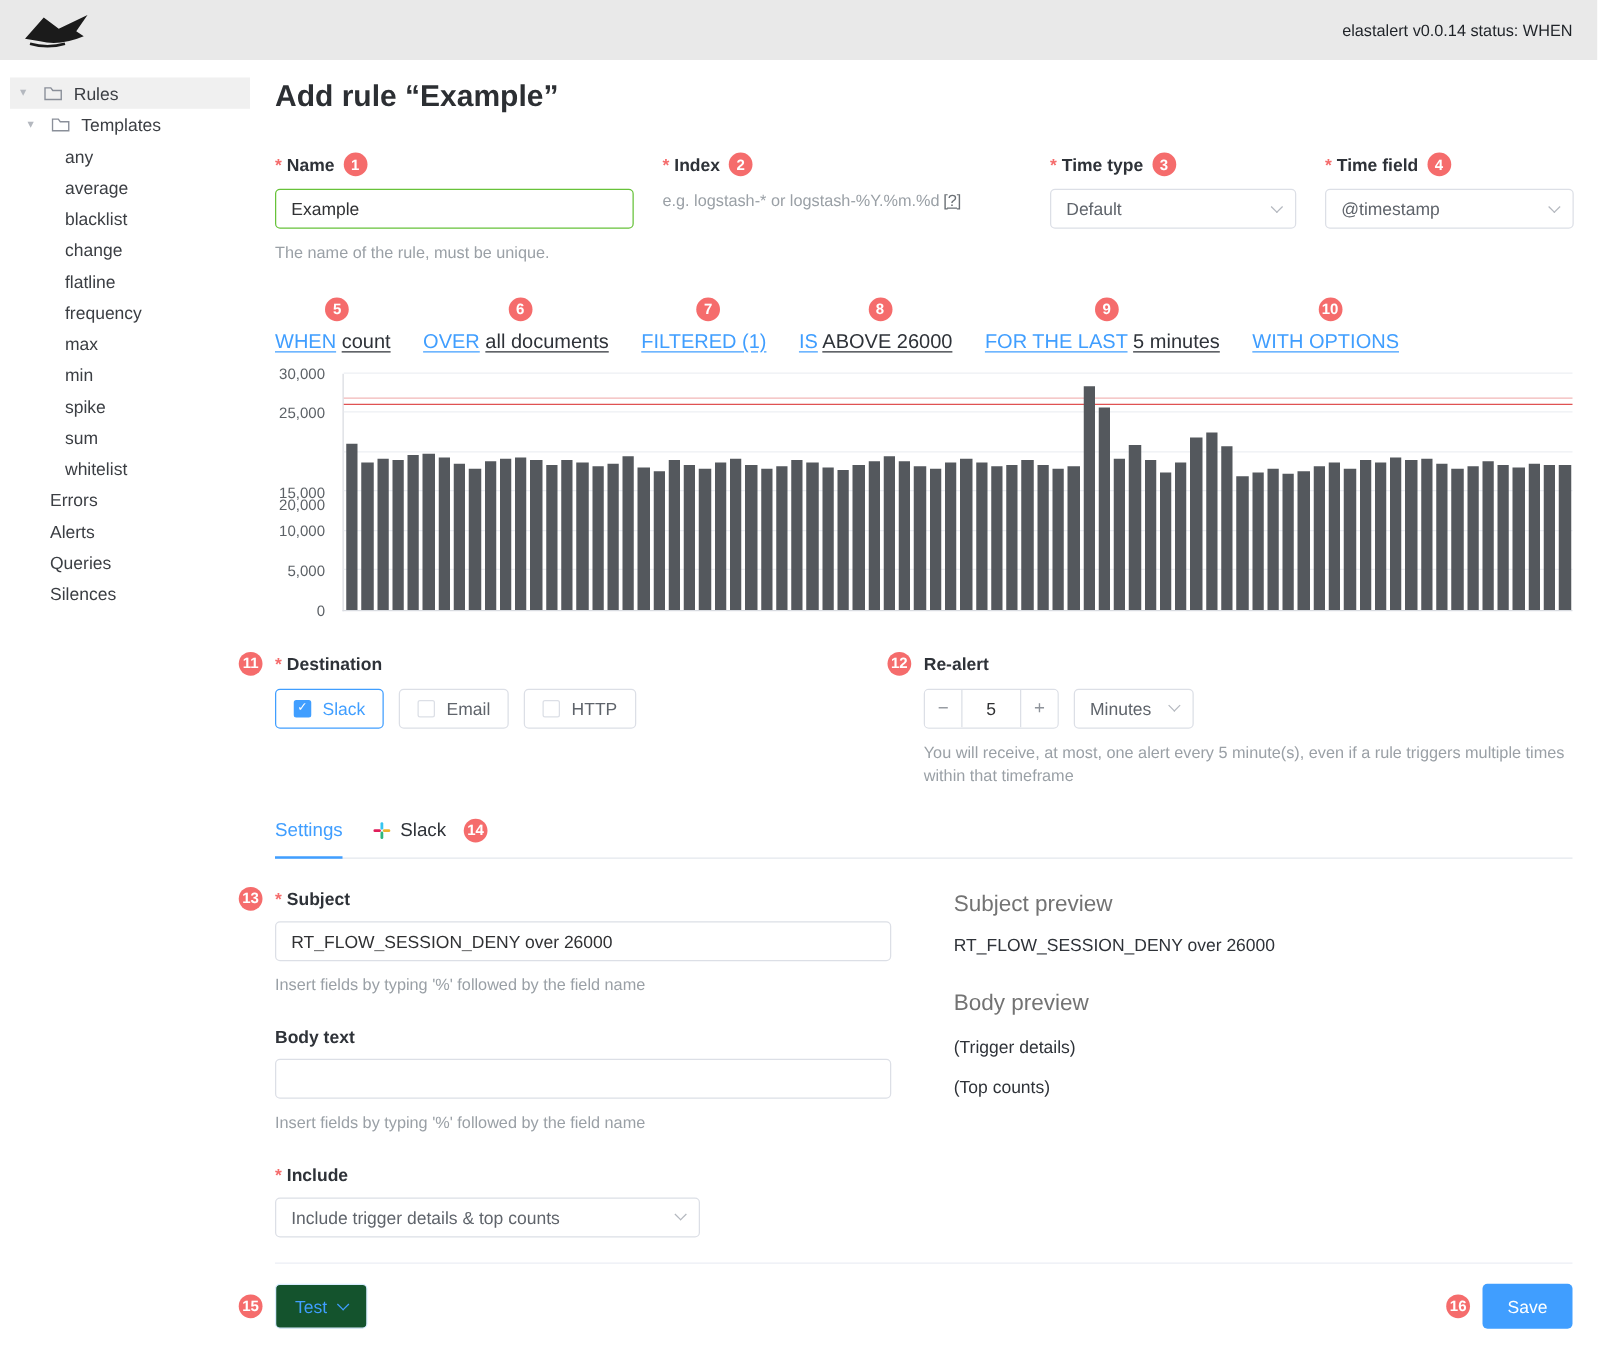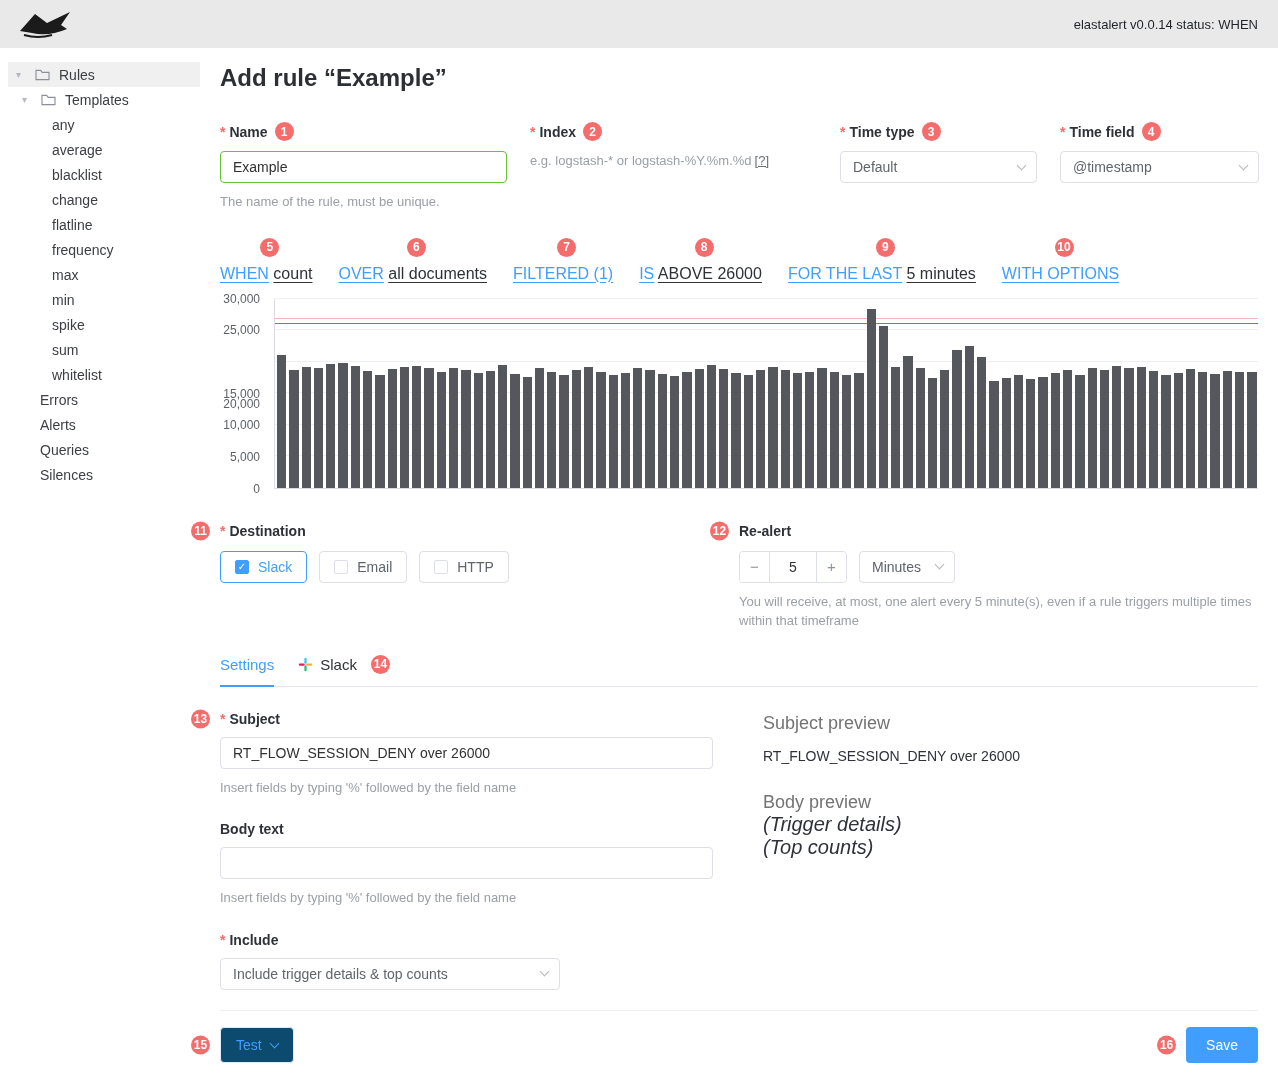--- a/index.html
+++ b/index.html
@@ -86,25 +86,25 @@
   
   .settings{display:flex;gap:50px;margin-top:24px}
   .form-col{width:493px;flex:0 0 493px}
   .block{margin-top:0}
   .block + .block{margin-top:24px}
   .select.include{width:340px}
   .preview-col{flex:1;padding-top:2px}
   .preview-label{font-weight:400;font-size:18px;color:#737373}
   .preview-label.second{margin-top:28px}
   .preview-value{font-size:14px;color:#2e3238;margin-top:14px}
-  .preview-line{font-style:italic;font-size:20px;color:#2e3238;margin-top:0}
+  .preview-line{font-size:14px;color:#2e3238;margin-top:16px}
   
   .footer{margin-top:20px;border-top:1px solid #ebeef5;padding:16px 0 18px;display:flex;justify-content:space-between;align-items:center}
   .btn-wrap{position:relative}
-  .btn-test{background:#0c4a6e;color:var(--accent);border:1px solid #d9ecff;border-radius:4px;padding:9px 15px;font-size:14px;display:flex;align-items:center;gap:9px;cursor:pointer;font-family:inherit}
+  .btn-test{background:#14532d;color:var(--accent);border:1px solid #d9ecff;border-radius:4px;padding:9px 15px;font-size:14px;display:flex;align-items:center;gap:9px;cursor:pointer;font-family:inherit}
   .btn-save{background:var(--accent);color:#fff;border:none;border-radius:4px;padding:10px 20px;font-size:14px;cursor:pointer;font-family:inherit}
 </style>
 </head>
 <body>
 
 <header class="topbar">
   <span style="display:inline-flex;align-items:center;cursor:pointer">
     <svg width="54" height="30" viewBox="0 0 54 30">
       <path d="M2 22 L17 5 L29 14 L52 3 L43 16 L49 20 Q30 28 14 24 Z" fill="#1b1b1b"></path>
       <path d="M6 26 Q20 30 34 26" stroke="#1b1b1b" stroke-width="2" fill="none"></path>

